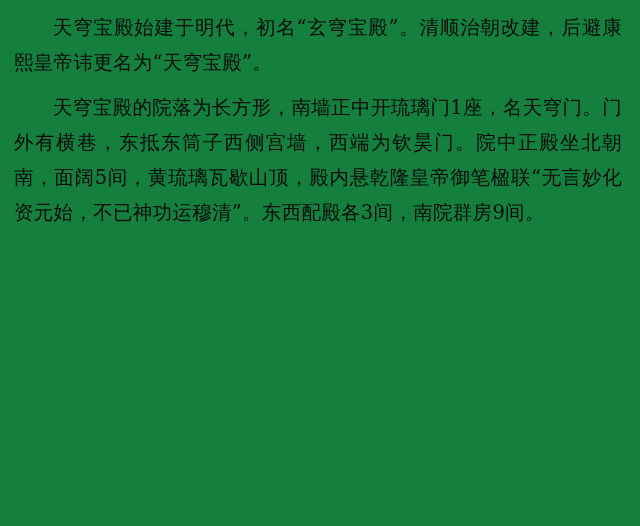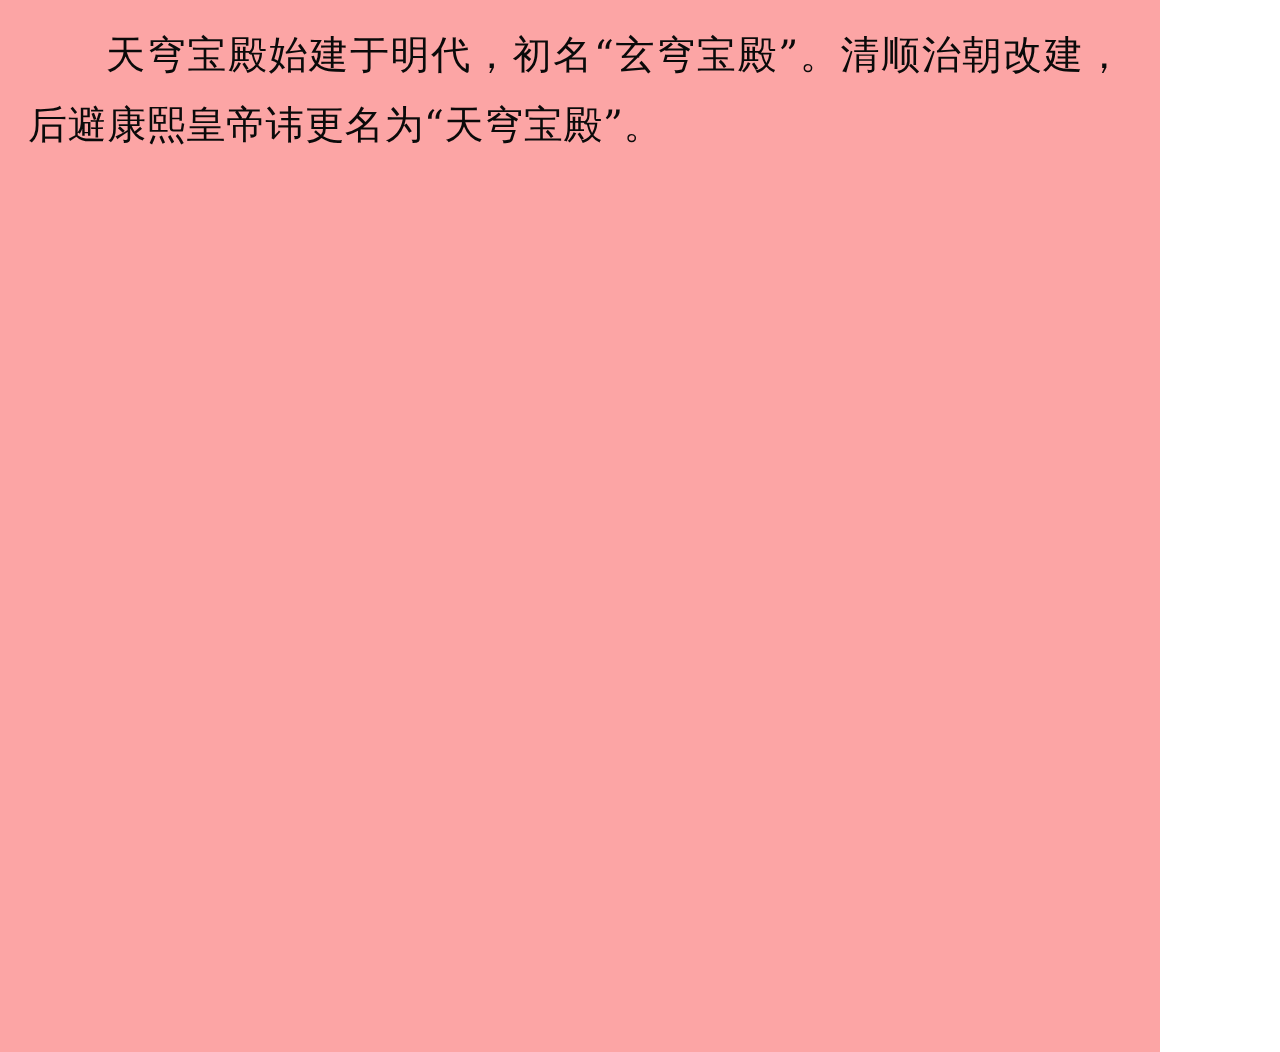--- a/index.html
+++ b/index.html
@@ -7,25 +7,25 @@
     padding: 0;
     background: #ffffff;
   }
   body {
     width: 640px;
     height: 526px;
     overflow: hidden;
     font-family: "DejaVu Serif", "Liberation Serif", serif;
   }
   .page {
-    width: 580px;
+    width: 640px;
     height: 526px;
     box-sizing: border-box;
     padding: 10px 18px 0 14px;
-    background: #fca5a5;
+    background: #15803d;
   }
   .para {
     font-size: 19.5px;
     line-height: 35px;
     color: #0a0a0a;
     text-align: justify;
     text-justify: inter-ideograph;
     text-indent: 2em;
     margin: 0 0 10px 0;
     letter-spacing: 0.3px;
@@ -33,13 +33,14 @@
   }
   .para:last-child {
     margin-bottom: 0;
   }
 </style>
 </head>
 <body>
 
 <div class="page">
   <p class="para">天穹宝殿始建于明代，初名“玄穹宝殿”。清顺治朝改建，后避康熙皇帝讳更名为“天穹宝殿”。</p>
+  <p class="para">天穹宝殿的院落为长方形，南墙正中开琉璃门1座，名天穹门。门外有横巷，东抵东筒子西侧宫墙，西端为钦昊门。院中正殿坐北朝南，面阔5间，黄琉璃瓦歇山顶，殿内悬乾隆皇帝御笔楹联“无言妙化资元始，不已神功运穆清”。东西配殿各3间，南院群房9间。</p>
 </div>
 
 </body></html>

